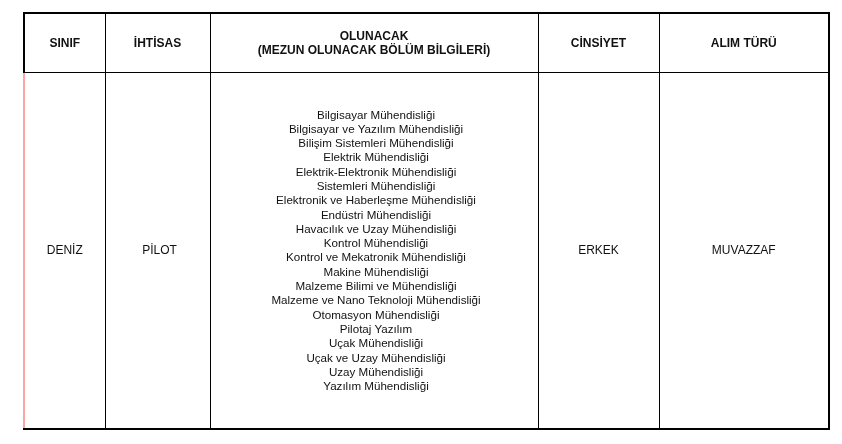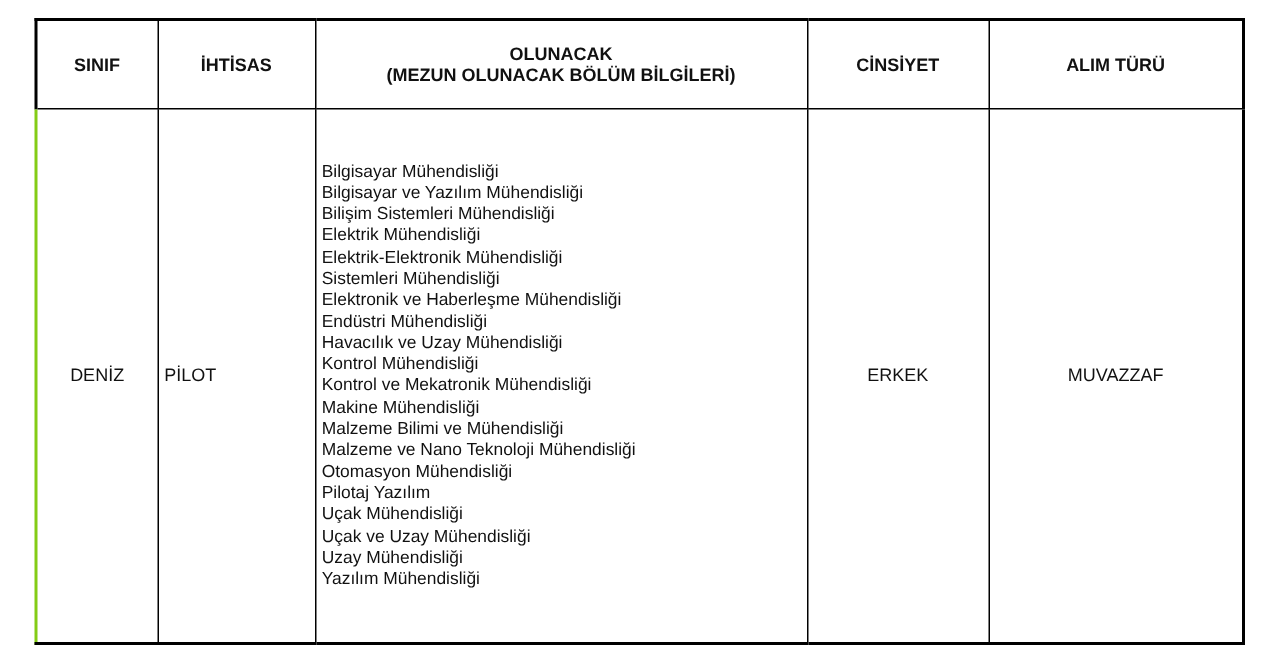--- a/index.html
+++ b/index.html
@@ -38,35 +38,35 @@
       line-height: 14px;
       border-top: 2px solid #000;
     }
     .tbl thead th:first-child { border-left: 2px solid #000; }
     .tbl thead th:last-child { border-right: 2px solid #000; margin-left: 47px; }
     .tbl tbody td {
       font-size: 12px;
       border-bottom: 2px solid #000;
     }
     .c-center { text-align: center; }
-    .c-left { text-align: left; padding-left: 4px !important; }
+    .c-left { text-align: center; padding-left: 4px !important; }
     .col1 { width: 81px; }
     .col2 { width: 105px; }
     .col3 { width: 328px; }
     .col4 { width: 121px; }
     .col5 { width: 170px; }
     .kaynak-list {
       list-style: none;
       margin: 0;
       padding: 0 0 0 4px;
       font-size: 11.6px;
       line-height: 14.3px;
     }
     .kaynak-list li { white-space: nowrap; }
-    .kaynak-cell { vertical-align: top !important; padding-top: 35px !important; }
+    .kaynak-cell { vertical-align: top !important; padding-top: 35px !important; text-align: center; }
   </style>
 </head>
 <body>
 
 <table class="tbl">
   <colgroup>
     <col class="col1">
       <col class="col2">
       <col class="col3">
       <col class="col4">
@@ -79,21 +79,21 @@
       <th>
         <div>OLUNACAK</div>
         <div>(MEZUN OLUNACAK BÖLÜM BİLGİLERİ)</div>
       </th>
       <th>CİNSİYET</th>
       <th>ALIM TÜRÜ</th>
     </tr>
   </thead>
   <tbody>
     <tr>
-      <td class="c-center" style="border-left:2px solid #84cc16;">DENİZ</td>
+      <td class="c-center" style="border-left:2px solid #fca5a5;">DENİZ</td>
       <td class="c-left">PİLOT</td>
       <td class="kaynak-cell">
         <ul class="kaynak-list">
           <li>Bilgisayar Mühendisliği</li>
           <li>Bilgisayar ve Yazılım Mühendisliği</li>
           <li>Bilişim Sistemleri Mühendisliği</li>
           <li>Elektrik Mühendisliği</li>
           <li>Elektrik-Elektronik Mühendisliği</li>
           <li>Sistemleri Mühendisliği</li>
           <li>Elektronik ve Haberleşme Mühendisliği</li>

